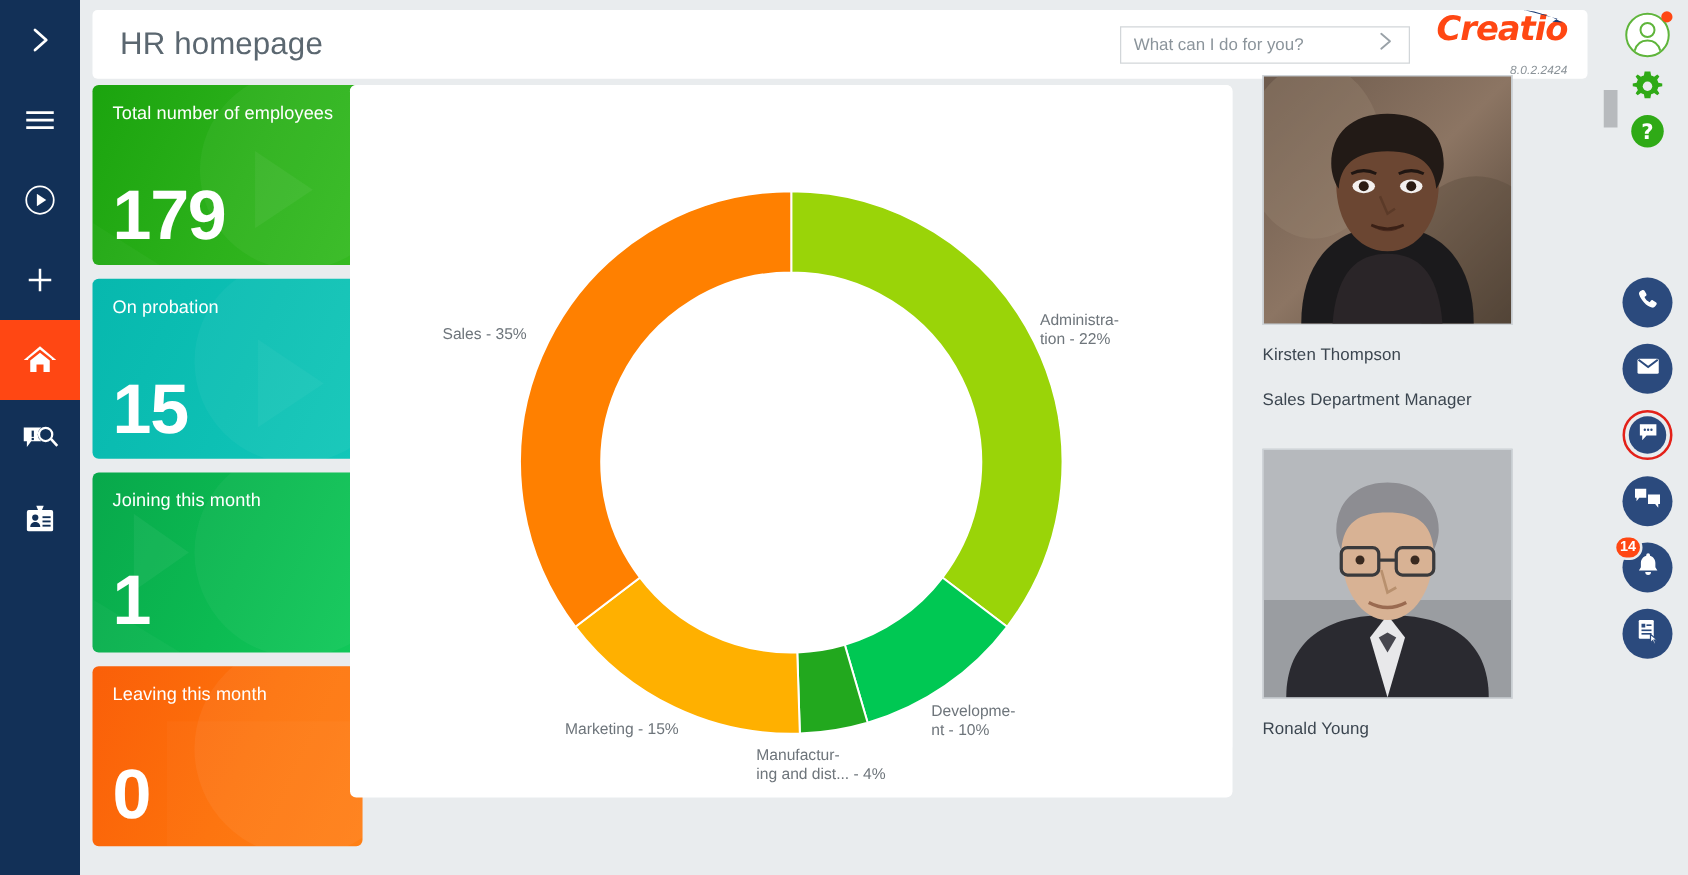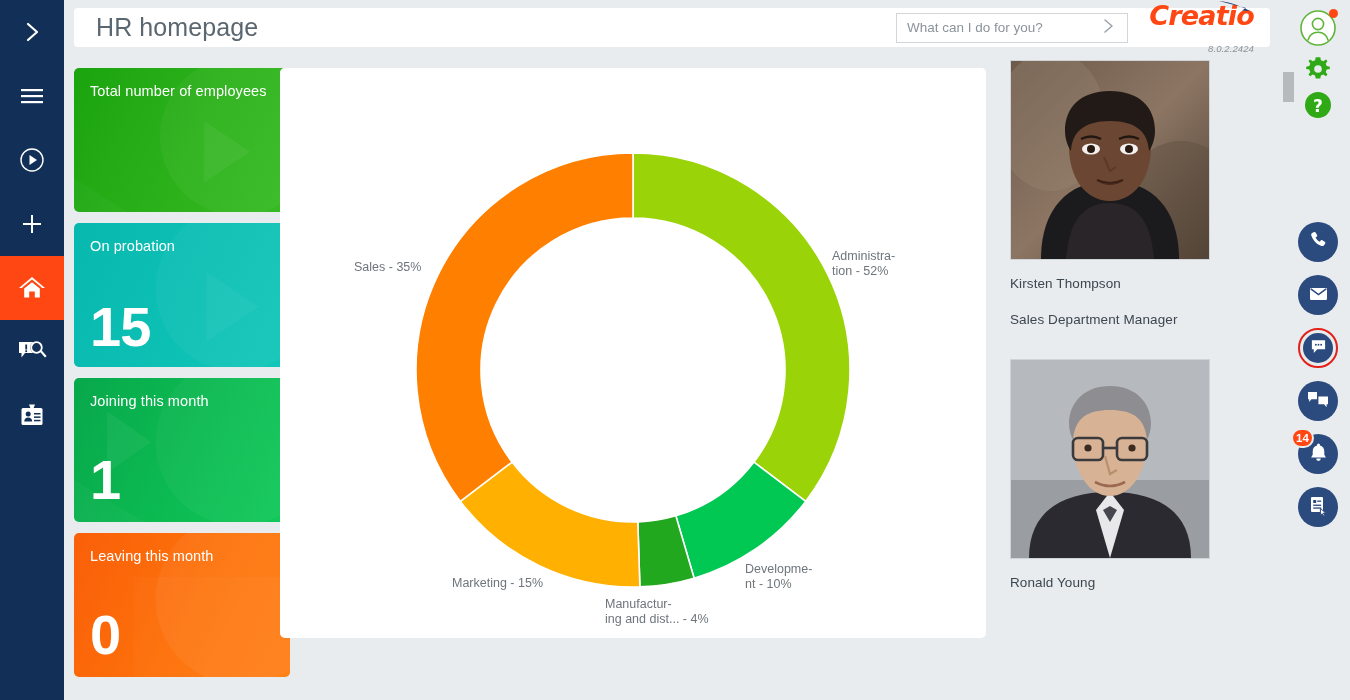--- a/index.html
+++ b/index.html
@@ -32,21 +32,21 @@
   
   .canvas {
     position: absolute; left: 64px; top: 0;
     width: 1286px; height: 700px;
     background: #e9ecee;
   }
 
   
   .header {
     position: absolute; left: 10px; top: 8px;
-    width: 1196px; height: 39px;
+    width: 1196px; height: 55px;
     background: #ffffff;
     border-radius: 4px;
     display: flex; align-items: center;
   }
   .page-title {
     margin-left: 22px;
     font-size: 25px;
     color: #5b6770;
     font-weight: 400;
     letter-spacing: .1px;
@@ -470,20 +470,21 @@
 
     <div class="kpi-col">
 
       <div class="kpi k1">
         <svg class="deco" viewBox="0 0 196 144" preserveAspectRatio="none">
           <circle cx="150" cy="62" r="72" fill="#ffffff" fill-opacity="0.045"></circle>
           <path d="M118 48 L160 76 L118 104 Z" fill="#ffffff" fill-opacity="0.05"></path>
           <path d="M0 144 L70 144 L0 100 Z" fill="#ffffff" fill-opacity="0.03"></path>
         </svg>
         <div class="kpi-title">Total number of employees</div>
+        <div class="kpi-value">179</div>
       </div>
 
       <div class="kpi k2">
         <svg class="deco" viewBox="0 0 196 144" preserveAspectRatio="none">
           <circle cx="148" cy="60" r="74" fill="#ffffff" fill-opacity="0.04"></circle>
           <path d="M120 44 L168 76 L120 108 Z" fill="#ffffff" fill-opacity="0.035"></path>
         </svg>
         <div class="kpi-title">On probation</div>
         <div class="kpi-value">15</div>
       </div>
@@ -516,21 +517,21 @@
           <svg id="donut-svg" width="706" height="530" viewBox="0 0 706 530">
               <path d="M 353 85 A 217 217 0 0 1 525.6803193951906 433.4173021088736 L 473.9557997606865 394.0526724449253 A 152 152 0 0 0 353 150 Z" fill="#9ad408" stroke="#ffffff" stroke-width="1.6"></path>
               <path d="M 525.6803193951906 433.4173021088736 A 217 217 0 0 1 414.13596483459025 510.20997527434594 L 395.82334863989735 447.8429319894036 A 152 152 0 0 0 473.9557997606865 394.0526724449253 Z" fill="#00c853" stroke="#ffffff" stroke-width="1.6"></path>
               <path d="M 414.13596483459025 510.20997527434594 A 217 217 0 0 1 359.8849615690807 518.8907496971511 L 357.8226458917063 453.9234744422441 A 152 152 0 0 0 395.82334863989735 447.8429319894036 Z" fill="#22a81e" stroke="#ffffff" stroke-width="1.6"></path>
               <path d="M 359.8849615690807 518.8907496971511 A 217 217 0 0 1 180.3196806048095 433.41730210887374 L 232.04420023931357 394.0526724449254 A 152 152 0 0 0 357.8226458917063 453.9234744422441 Z" fill="#ffb000" stroke="#ffffff" stroke-width="1.6"></path>
               <path d="M 180.3196806048095 433.41730210887374 A 217 217 0 0 1 352.99999999999994 85 L 353 150 A 152 152 0 0 0 232.04420023931357 394.0526724449254 Z" fill="#ff8000" stroke="#ffffff" stroke-width="1.6"></path>
             </svg>
         </div>
         <div id="slice-labels">
             <div class="slice-label" style="left:552px;  top:181px;  text-align:left;">Administra-
-tion - 52%</div>
+tion - 22%</div>
             <div class="slice-label" style="left:465px;  top:494px;  text-align:left;">Developme-
 nt - 10%</div>
             <div class="slice-label" style="left:325px;  top:529px;  text-align:left;">Manufactur-
 ing and dist... - 4%</div>
             <div class="slice-label" style="left:172px;  top:508px;  text-align:left;">Marketing - 15%</div>
             <div class="slice-label" style="left:74px;   top:192px;  text-align:left;">Sales - 35%</div>
           </div>
       </div>
     </div>
 

